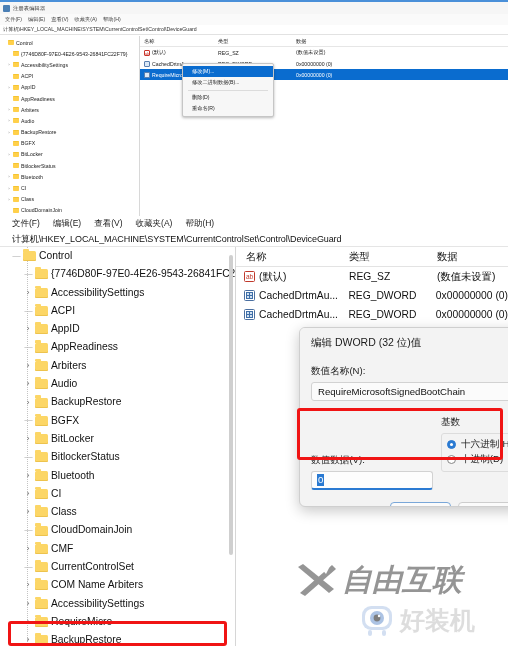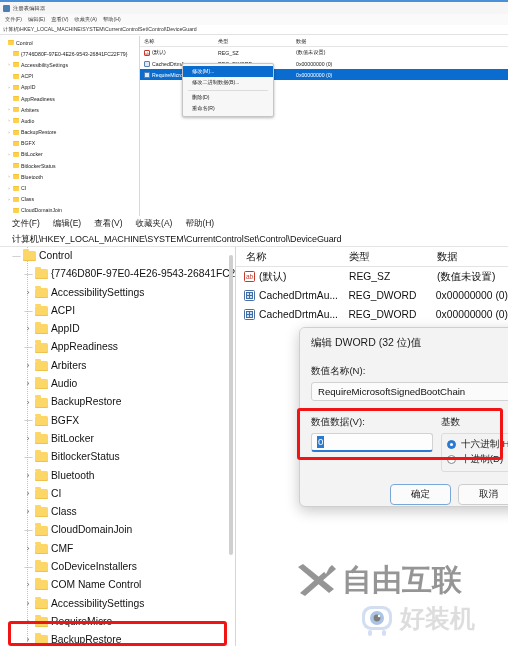--- a/index.html
+++ b/index.html
@@ -183,21 +183,21 @@
     font-size:10.5px; color:#1b1b1b; background:#f3f3f3;
   }
   .dlg-body { padding:0 11px; }
   .dlg-label { font-size:9.6px; color:#1b1b1b; margin-top:7px; margin-bottom:4px; }
   .dlg-input-name {
     height:19px; background:#fbfbfb; border:1px solid #d2d2d2; border-radius:3px;
     display:flex; align-items:center; padding-left:6px; font-size:9.6px; color:#111;
     white-space:nowrap; overflow:hidden;
   }
   .dlg-lower { display:flex; gap:8px; margin-top:8px; }
-  .dlg-col-val { width:122px; }
+  .dlg-col-val { width:122px;margin-top:38px; }
   .dlg-input-val {
     height:19px; background:#fdfdfd; border:1px solid #d2d2d2;
     border-bottom:2px solid #2a7ad2; border-radius:3px;
     display:flex; align-items:center; padding-left:5px; font-size:9.6px;
   }
   .dlg-input-val .selnum {
     background:#2a7ad2; color:#fff; padding:0 1px; line-height:12px;
   }
   .dlg-col-radix { flex:1; }
   .radix-box { border:1px solid #dcdcdc; border-radius:3px; padding:3px 5px 4px; background:#f3f3f3;}
@@ -225,30 +225,30 @@
   
   .wm-free {
     position:absolute; left:296px; top:560px; width:208px; height:40px;
     display:flex; align-items:center; gap:6px; opacity:.72;
   }
   .wm-x {
     width:40px; height:34px; flex:none;
   }
   .wm-free-text {
     font-size:30px; font-weight:bold; color:#6d6d6d; letter-spacing:0px;
-    font-family:"DejaVu Sans","Liberation Sans",sans-serif; line-height:1;
+    font-family:"DejaVu Sans","Liberation Sans",sans-serif; line-height:1;font-style:italic;
   }
   .wm-hzj {
     position:absolute; left:359px; top:594px; width:149px; height:52px;
     display:flex; align-items:center; gap:5px; opacity:.62;
   }
   .wm-tv { width:36px; height:40px; flex:none; }
   .wm-hzj-text {
     font-size:25px; font-weight:bold; color:#c9c9c9; line-height:1;
-    font-family:Liberation Mono, monospace;
+    font-family:Liberation Sans, sans-serif;
   }
 </style>
 </head>
 <body>
 
 <div id="root">
 
   <div class="win-top">
     <div class="top-accent"></div>
 
@@ -492,26 +492,26 @@
               <span class="tree-label">CloudDomainJoin</span>
             </div>
             <div class="tree-row lvl1">
               <span class="twisty">›</span>
               <span class="folder"></span>
               <span class="tree-label">CMF</span>
             </div>
             <div class="tree-row lvl1">
               <span class="twisty empty">—</span>
               <span class="folder"></span>
-              <span class="tree-label">CoDeviceInstallers</span>
-            </div>
-            <div class="tree-row lvl1">
-              <span class="twisty">›</span>
-              <span class="folder"></span>
-              <span class="tree-label">COM Name Control</span>
+              <span class="tree-label">CurrentControlSet</span>
+            </div>
+            <div class="tree-row lvl1">
+              <span class="twisty">›</span>
+              <span class="folder"></span>
+              <span class="tree-label">COM Name Arbiters</span>
             </div>
             <div class="tree-row lvl1">
               <span class="twisty">›</span>
               <span class="folder"></span>
               <span class="tree-label">AccessibilitySettings</span>
             </div>
             <div class="tree-row lvl1">
               <span class="twisty">›</span>
               <span class="folder"></span>
               <span class="tree-label">RequireMicro</span>

